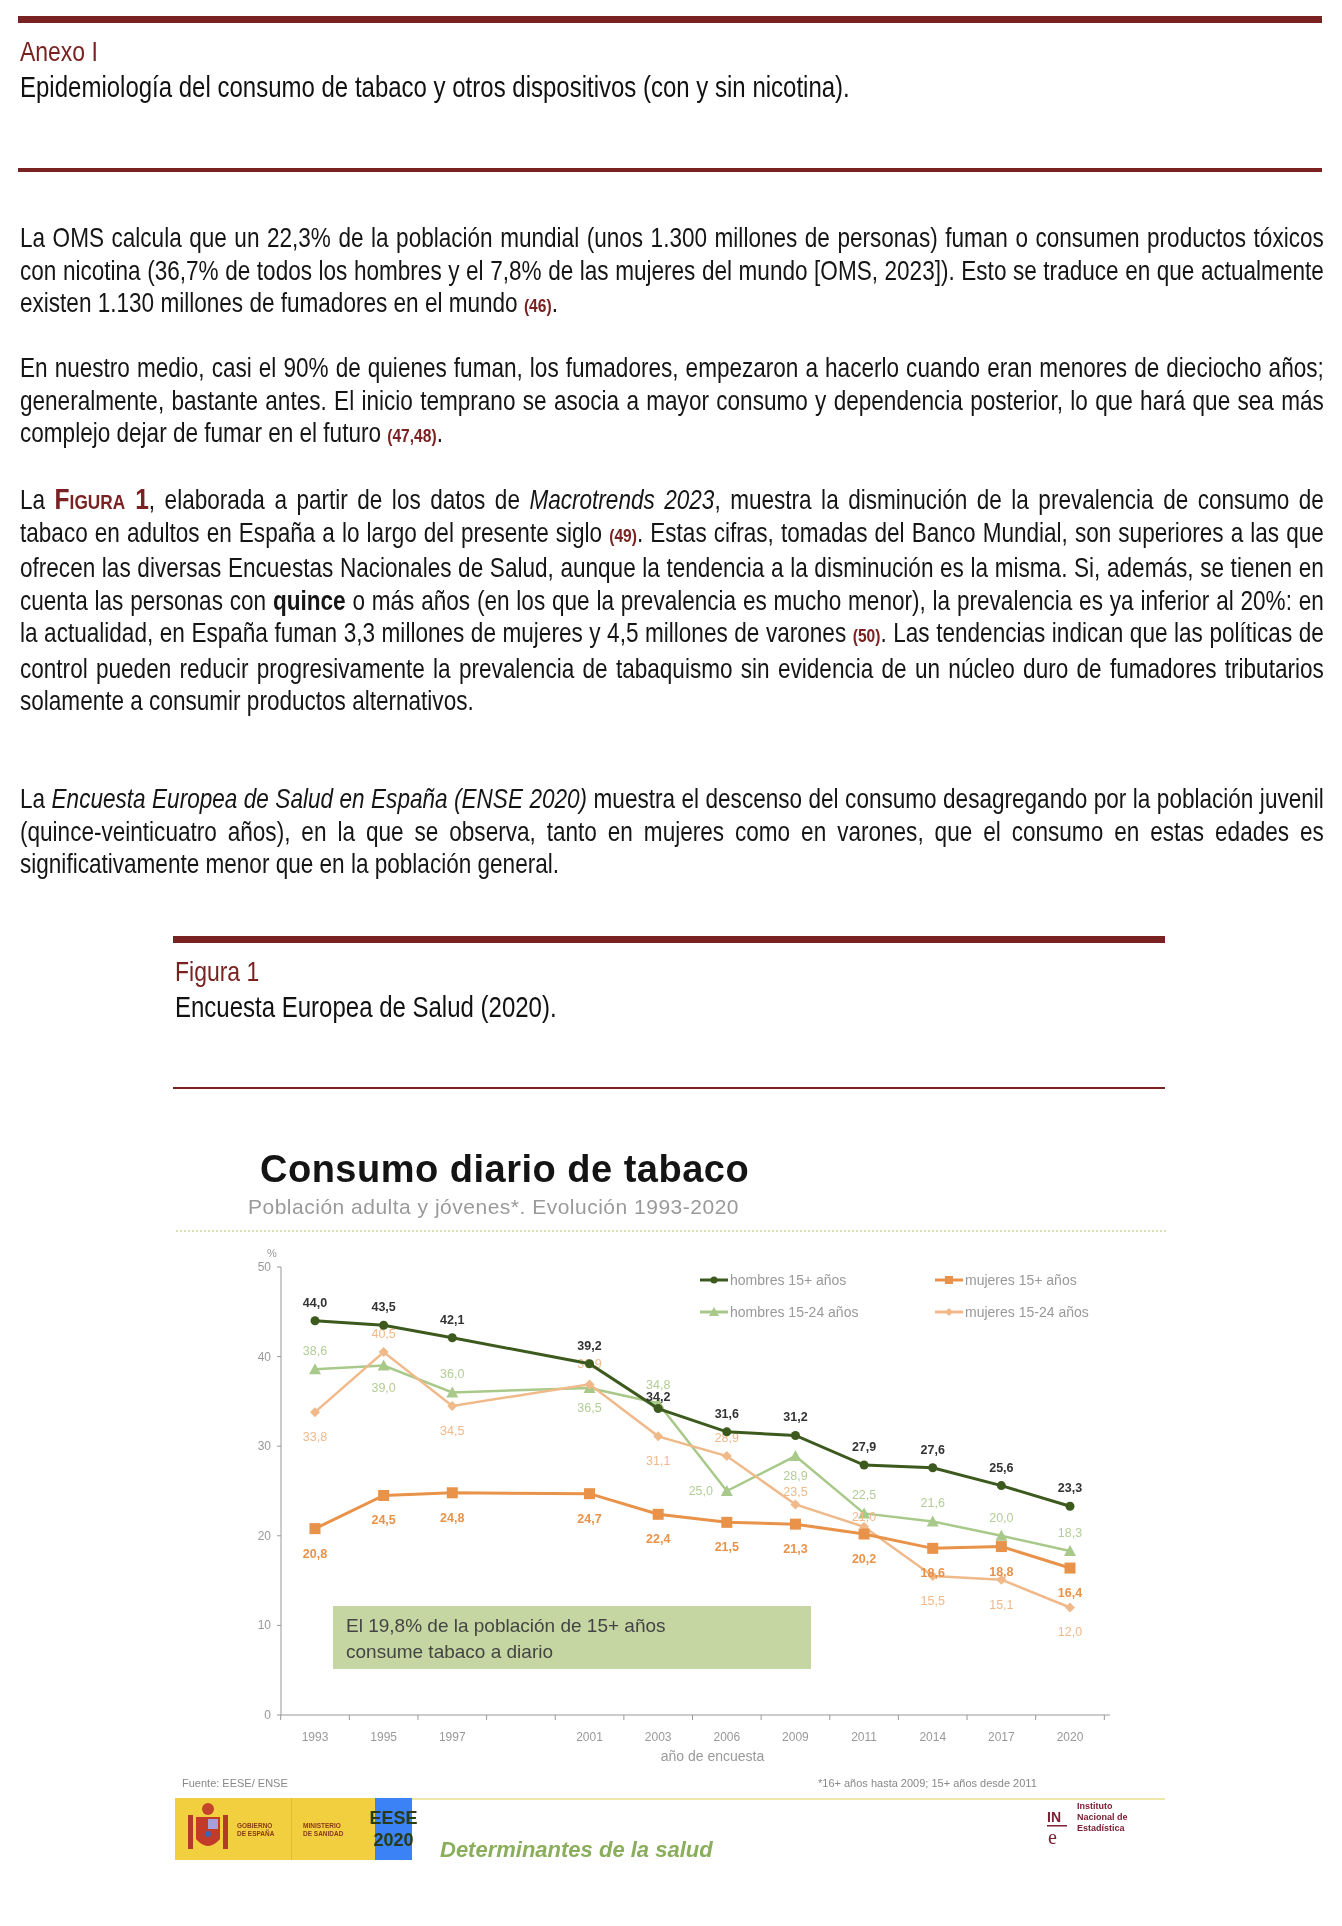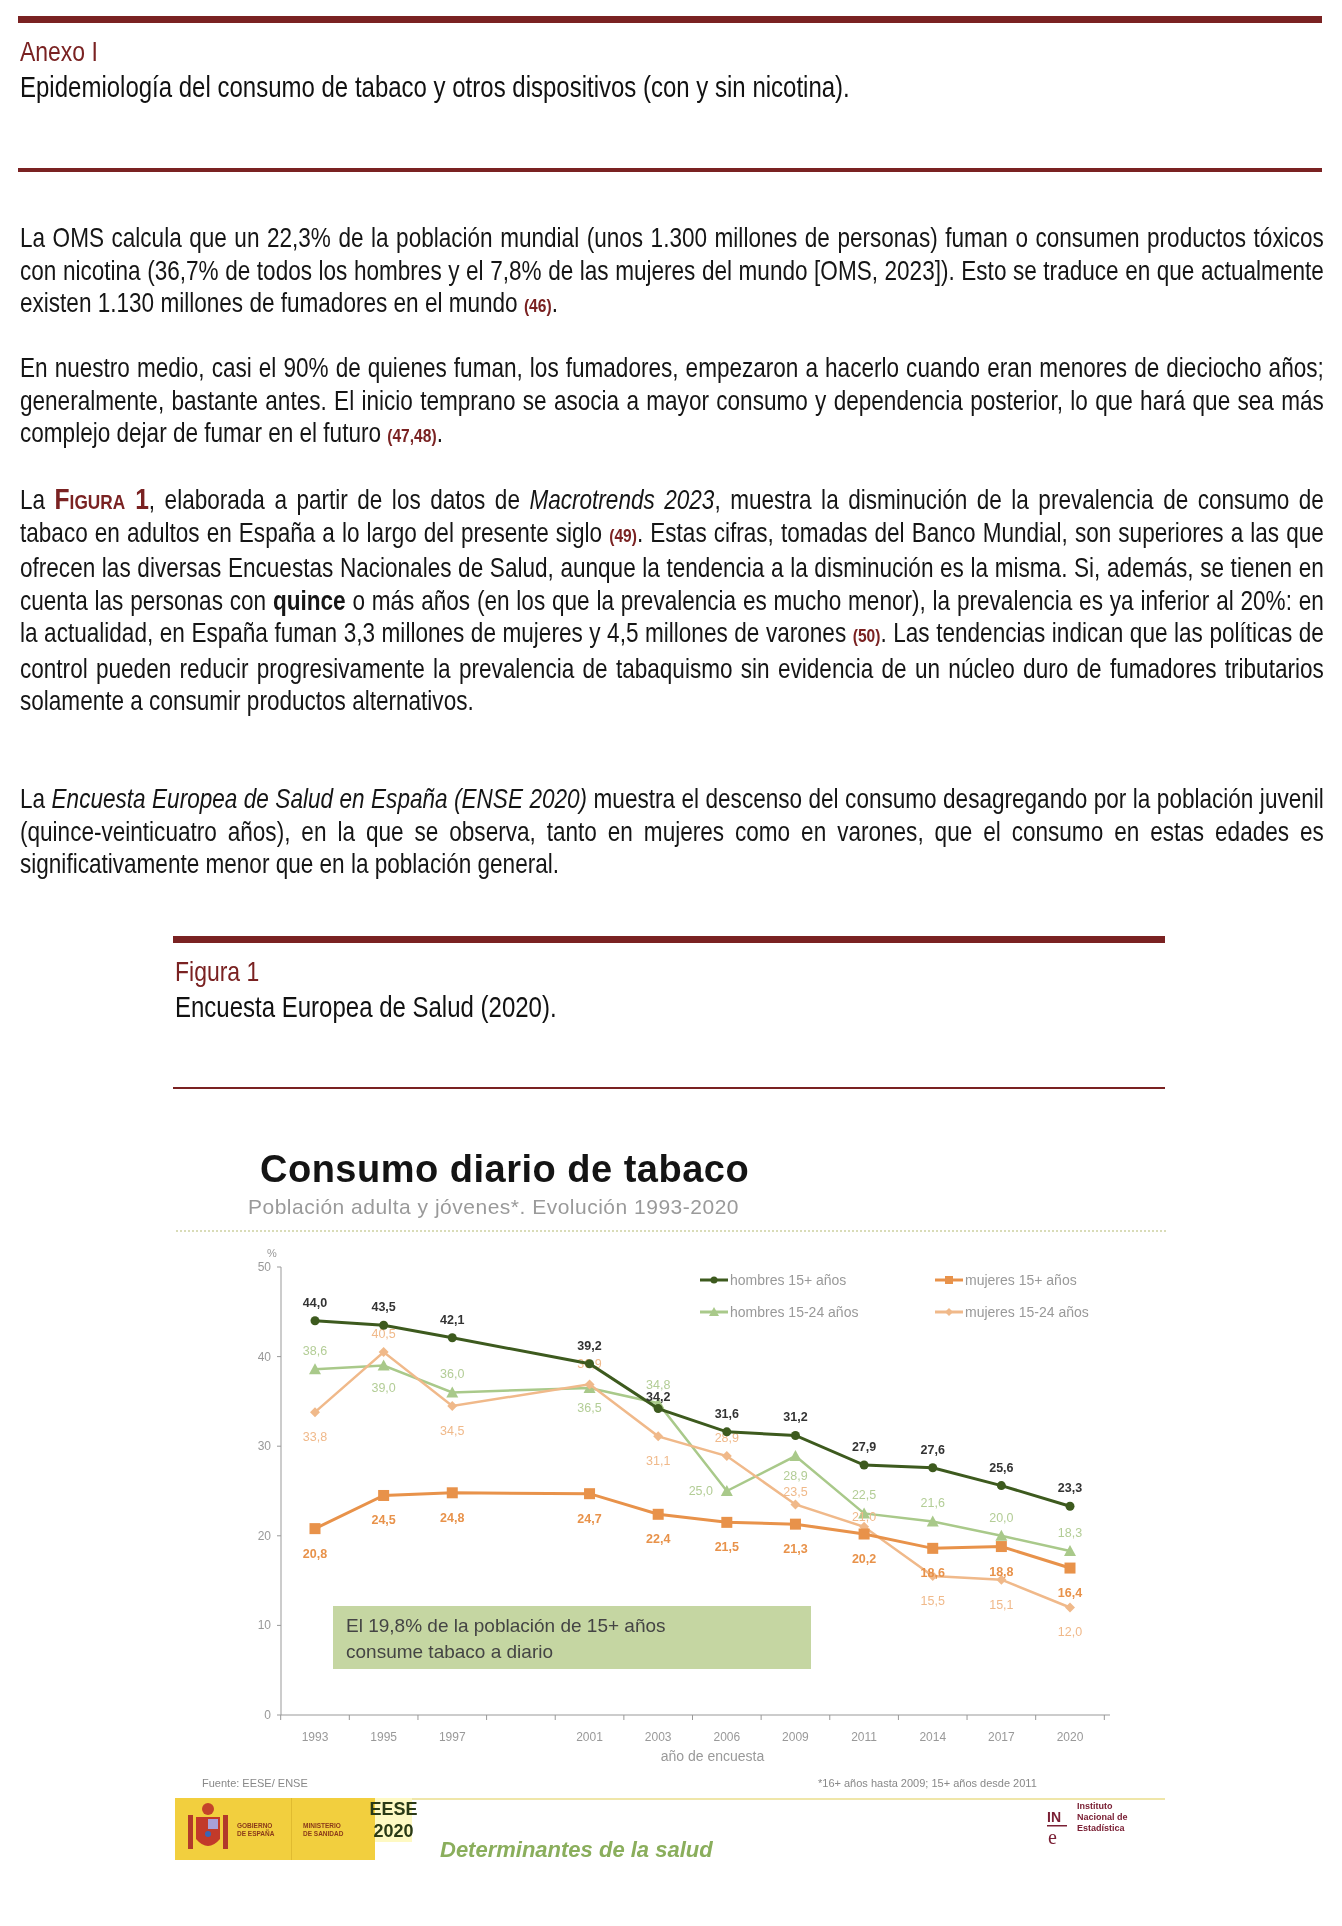--- a/index.html
+++ b/index.html
@@ -25,25 +25,25 @@
   .fig-rule-top { position:absolute; left:173px; top:936px; width:992px; height:7px; background:#7a2222; }
   .fig-rule-bot { position:absolute; left:173px; top:1087px; width:992px; height:2px; background:#7a2222; }
   .fig-label { position:absolute; left:175px; top:956px; font-size:28px; color:#7a2222; transform:scaleX(0.82); transform-origin:left; }
   .fig-title { position:absolute; left:175px; top:990px; font-size:30px; color:#111; transform:scaleX(0.80); transform-origin:left; white-space:nowrap; }
 
   .chart-wrap { position:absolute; left:170px; top:1110px; width:1000px; height:780px; }
   .chart-title { position:absolute; left:90px; top:38px; font-size:38px; font-weight:bold; color:#141414; letter-spacing:0.5px; }
   .chart-subtitle { position:absolute; left:78px; top:85px; font-size:21px; font-weight:normal; color:#9a9a9a; letter-spacing:0.5px; }
   .dotline { position:absolute; left:6px; top:120px; width:990px; border-top:2px dotted #d9dcb8; }
   svg#chart { position:absolute; left:0; top:0; }
-  .footer-src { position:absolute; left:12px; top:667px; font-size:11px; color:#888;margin-left:20px; }
+  .footer-src { position:absolute; left:12px; top:667px; font-size:11px; color:#888; }
   .footer-note { position:absolute; left:648px; top:667px; font-size:11px; color:#888; }
   .banner { position:absolute; left:5px; top:688px; width:990px; height:62px; }
   .banner-yellow { position:absolute; left:0; top:0; width:200px; height:62px; background:#f2cf3e; }
-  .eese-box { position:absolute; left:200px; top:0; width:37px; height:44px; background:#fef9c3; display:flex; flex-direction:column; justify-content:center; align-items:center; }
+  .eese-box { position:absolute; left:200px; top:0; width:37px; height:62px; background:#3b82f6; display:flex; flex-direction:column; justify-content:center; align-items:center; }
   .eese-box span { font-size:18px; font-weight:bold; color:#2a3a16; line-height:22px; }
   .banner-line { position:absolute; left:237px; top:0; width:753px; height:2px; background:#efe6a9; }
   .gov-text { position:absolute; font-size:6.5px; color:#8a3a1a; line-height:8px; font-weight:bold; }
   .determinantes { position:absolute; left:265px; top:18px; font-size:22px; font-style:italic; font-weight:bold; color:#8aae5c;margin-top:21px; }
   .ine-logo { position:absolute; left:870px; top:10px; width:30px; height:40px; }
   .ine-text { position:absolute; left:902px; top:3px; font-size:9px; font-weight:bold; color:#7a2035; line-height:11px; }
 </style>
 </head>
 <body>
 

